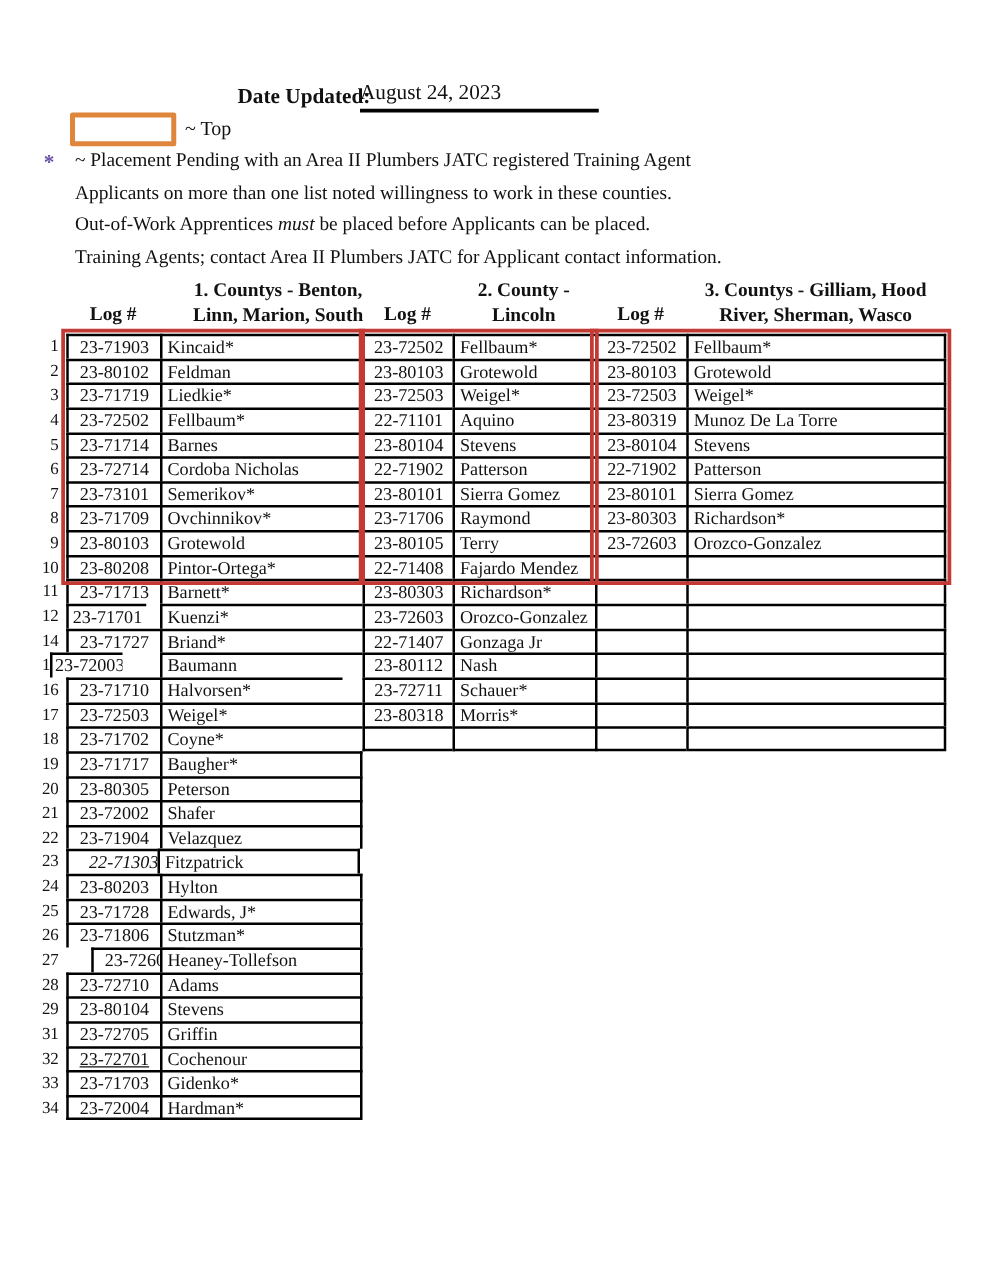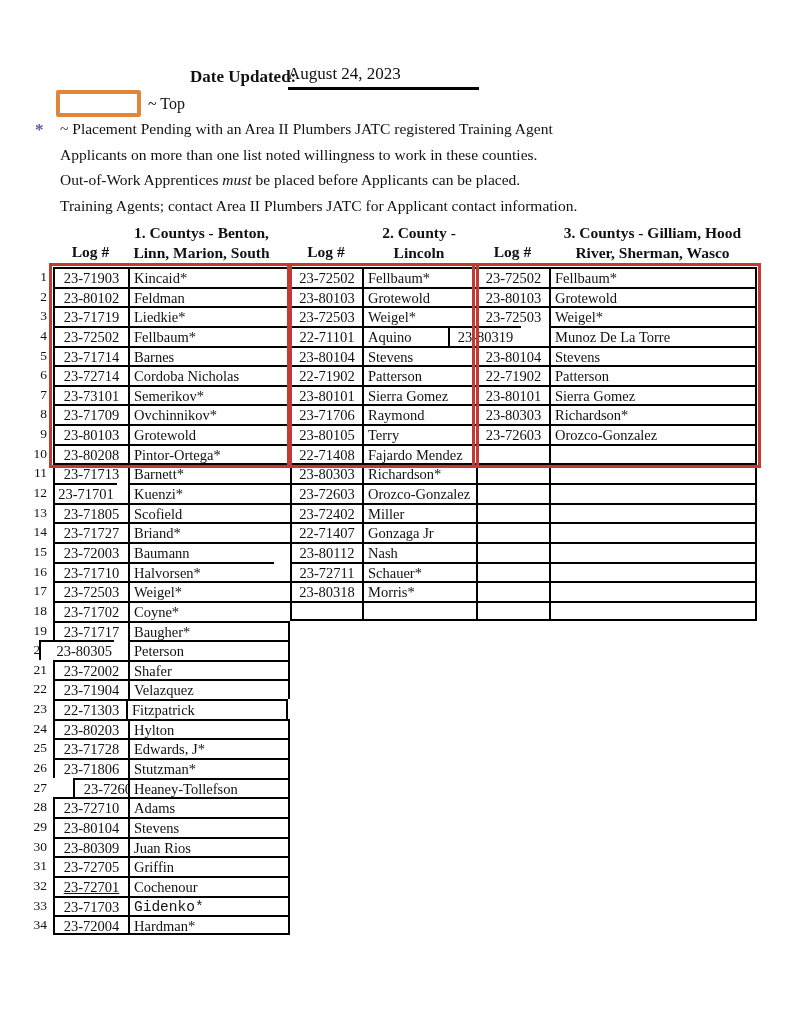--- a/index.html
+++ b/index.html
@@ -30,21 +30,21 @@
   .legend-star{left:35px;top:120px;font-size:17px;font-weight:bold;color:var(--purple);}
   .leg{left:60px;font-size:15.5px;white-space:nowrap;}
   .l1{top:120px;}
   .l2{top:146px;}
   .l3{top:171px;}
   .l4{top:197px;}
   .l3 i{font-style:italic;}
 
   
   .gtitle{top:223px;font-size:15.5px;font-weight:bold;text-align:center;line-height:19.6px;white-space:nowrap;}
-  .t1{left:104px;width:195px;}
+  .t1{left:125px;width:195px;}
   .t2{left:344px;width:150px;}
   .t3{left:535px;width:235px;}
   .loghead{top:242.6px;font-size:15.5px;font-weight:bold;text-align:center;}
   .lh1{left:53px;width:75px;}
   .lh2{left:290px;width:72px;}
   .lh3{left:476px;width:73px;}
 
   
   #tbody{left:0;top:267px;width:791px;}
   .trow{position:relative;height:19.65px;}
@@ -119,21 +119,21 @@
       <div class="cell name" style="left: 362px; width: 114px;">Weigel*</div>
       <div class="cell log" style="left: 476px; width: 73px;">23-72503</div>
       <div class="cell name br" style="left: 549px; width: 208px;">Weigel*</div>
     </div>
     <div class="trow">
       <div class="rownum">4</div>
       <div class="cell log" style="left: 53px; width: 75px;">23-72502</div>
       <div class="cell name" style="left: 128px; width: 162px;">Fellbaum*</div>
       <div class="cell log" style="left: 290px; width: 72px;">22-71101</div>
       <div class="cell name" style="left: 362px; width: 114px;">Aquino</div>
-      <div class="cell log" style="left: 448px; width: 73px; font-family: Liberation Serif, serif;">23-80319</div>
+      <div class="cell log" style="left: 476px; width: 73px; font-family: Liberation Serif, serif;">23-80319</div>
       <div class="cell name br" style="left: 549px; width: 208px;">Munoz De La Torre</div>
     </div>
     <div class="trow">
       <div class="rownum">5</div>
       <div class="cell log" style="left: 53px; width: 75px;">23-71714</div>
       <div class="cell name" style="left: 128px; width: 162px;">Barnes</div>
       <div class="cell log" style="left: 290px; width: 72px;">23-80104</div>
       <div class="cell name" style="left: 362px; width: 114px;">Stevens</div>
       <div class="cell log" style="left: 476px; width: 73px;">23-80104</div>
       <div class="cell name br" style="left: 549px; width: 208px;">Stevens</div>
@@ -195,40 +195,31 @@
     <div class="trow">
       <div class="rownum">12</div>
       <div class="cell log" style="left: 53px; width: 64px;">23-71701</div>
       <div class="cell name" style="left: 128px; width: 162px;">Kuenzi*</div>
       <div class="cell log" style="left: 290px; width: 72px;">23-72603</div>
       <div class="cell name" style="left: 362px; width: 114px;">Orozco-Gonzalez</div>
       <div class="cell log" style="left: 476px; width: 73px;"></div>
       <div class="cell name br" style="left: 549px; width: 208px;"></div>
     </div>
     <div class="trow">
-      <div class="rownum">13</div>
-      <div class="cell log" style="left: 53px; width: 75px;">23-71805</div>
-      <div class="cell name" style="left: 128px; width: 162px;">Scofield</div>
-      <div class="cell log" style="left: 290px; width: 72px;">23-72402</div>
-      <div class="cell name" style="left: 362px; width: 114px;">Miller</div>
-      <div class="cell log" style="left: 476px; width: 73px;"></div>
-      <div class="cell name br" style="left: 549px; width: 208px;"></div>
-    </div>
-    <div class="trow">
       <div class="rownum">14</div>
       <div class="cell log" style="left: 53px; width: 75px;">23-71727</div>
       <div class="cell name" style="left: 128px; width: 162px;">Briand*</div>
       <div class="cell log" style="left: 290px; width: 72px;">22-71407</div>
       <div class="cell name" style="left: 362px; width: 114px;">Gonzaga Jr</div>
       <div class="cell log" style="left: 476px; width: 73px;"></div>
       <div class="cell name br" style="left: 549px; width: 208px;"></div>
     </div>
     <div class="trow">
       <div class="rownum">15</div>
-      <div class="cell log" style="left: 53px; width: 75px;">23-72003</div>
+      <div class="cell log" style="left: 40px; width: 58px;">23-72003</div>
       <div class="cell name" style="left: 128px; width: 162px;">Baumann</div>
       <div class="cell log" style="left: 290px; width: 72px;">23-80112</div>
       <div class="cell name" style="left: 362px; width: 114px;">Nash</div>
       <div class="cell log" style="left: 476px; width: 73px;"></div>
       <div class="cell name br" style="left: 549px; width: 208px;"></div>
     </div>
     <div class="trow">
       <div class="rownum">16</div>
       <div class="cell log" style="left: 53px; width: 75px;">23-71710</div>
       <div class="cell name" style="left: 128px; width: 146px;">Halvorsen*</div>
@@ -255,36 +246,36 @@
       <div class="cell log bb" style="left: 476px; width: 73px;"></div>
       <div class="cell name bb br" style="left: 549px; width: 208px;"></div>
     </div>
     <div class="trow">
       <div class="rownum">19</div>
       <div class="cell log" style="left: 53px; width: 75px;">23-71717</div>
       <div class="cell name br" style="left: 128px; width: 162px;">Baugher*</div>
     </div>
     <div class="trow">
       <div class="rownum">20</div>
-      <div class="cell log" style="left: 39px; width: 75px; text-align: right;">23-80305</div>
+      <div class="cell log" style="left: 53px; width: 75px;">23-80305</div>
       <div class="cell name br" style="left: 128px; width: 162px;">Peterson</div>
     </div>
     <div class="trow">
       <div class="rownum">21</div>
       <div class="cell log" style="left: 53px; width: 75px;">23-72002</div>
       <div class="cell name br" style="left: 128px; width: 162px;">Shafer</div>
     </div>
     <div class="trow">
       <div class="rownum">22</div>
       <div class="cell log" style="left: 53px; width: 75px;">23-71904</div>
       <div class="cell name br" style="left: 128px; width: 162px;">Velazquez</div>
     </div>
     <div class="trow">
       <div class="rownum">23</div>
-      <div class="cell log" style="left: 53px; width: 75px;">22-71303</div>
+      <div class="cell log" style="left: 53px; width: 90px; font-style: italic;">22-71303</div>
       <div class="cell name br" style="left: 126px; width: 162px;">Fitzpatrick</div>
     </div>
     <div class="trow">
       <div class="rownum">24</div>
       <div class="cell log" style="left: 53px; width: 75px;">23-80203</div>
       <div class="cell name br" style="left: 128px; width: 162px;">Hylton</div>
     </div>
     <div class="trow">
       <div class="rownum">25</div>
       <div class="cell log" style="left: 53px; width: 75px;">23-71728</div>
@@ -304,38 +295,33 @@
       <div class="rownum">28</div>
       <div class="cell log" style="left: 53px; width: 75px;">23-72710</div>
       <div class="cell name br" style="left: 128px; width: 162px;">Adams</div>
     </div>
     <div class="trow">
       <div class="rownum">29</div>
       <div class="cell log" style="left: 53px; width: 75px;">23-80104</div>
       <div class="cell name br" style="left: 128px; width: 162px;">Stevens</div>
     </div>
     <div class="trow">
-      <div class="rownum">30</div>
-      <div class="cell log" style="left: 53px; width: 75px;">23-80309</div>
-      <div class="cell name br" style="left: 128px; width: 162px;">Juan Rios</div>
-    </div>
-    <div class="trow">
       <div class="rownum">31</div>
       <div class="cell log" style="left: 53px; width: 75px;">23-72705</div>
       <div class="cell name br" style="left: 128px; width: 162px;">Griffin</div>
     </div>
     <div class="trow">
       <div class="rownum">32</div>
       <div class="cell log" style="left: 53px; width: 75px; text-decoration: underline;">23-72701</div>
       <div class="cell name br" style="left: 128px; width: 162px;">Cochenour</div>
     </div>
     <div class="trow">
       <div class="rownum">33</div>
       <div class="cell log" style="left: 53px; width: 75px;">23-71703</div>
-      <div class="cell name br" style="left: 128px; width: 162px; font-family: Liberation Mono, monospace;">Gidenko*</div>
+      <div class="cell name br" style="left: 128px; width: 162px;">Gidenko*</div>
     </div>
     <div class="trow">
       <div class="rownum">34</div>
       <div class="cell log bb" style="left: 53px; width: 75px;">23-72004</div>
       <div class="cell name bb br" style="left: 128px; width: 162px;">Hardman*</div>
     </div>
   </div>
 
 <div class="abs redbox rb1"></div>
 <div class="abs redbox rb2"></div>

